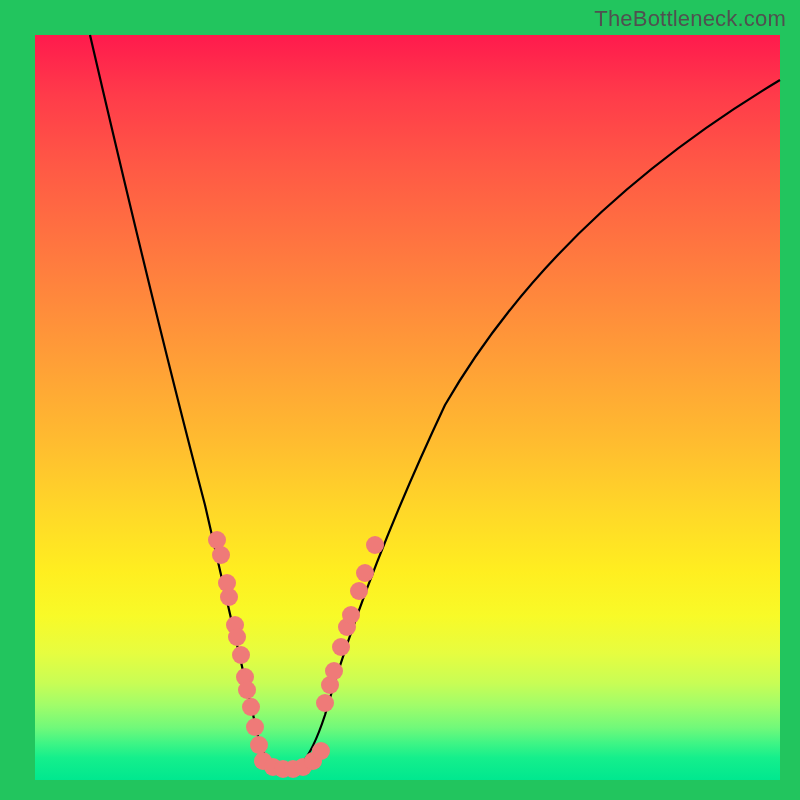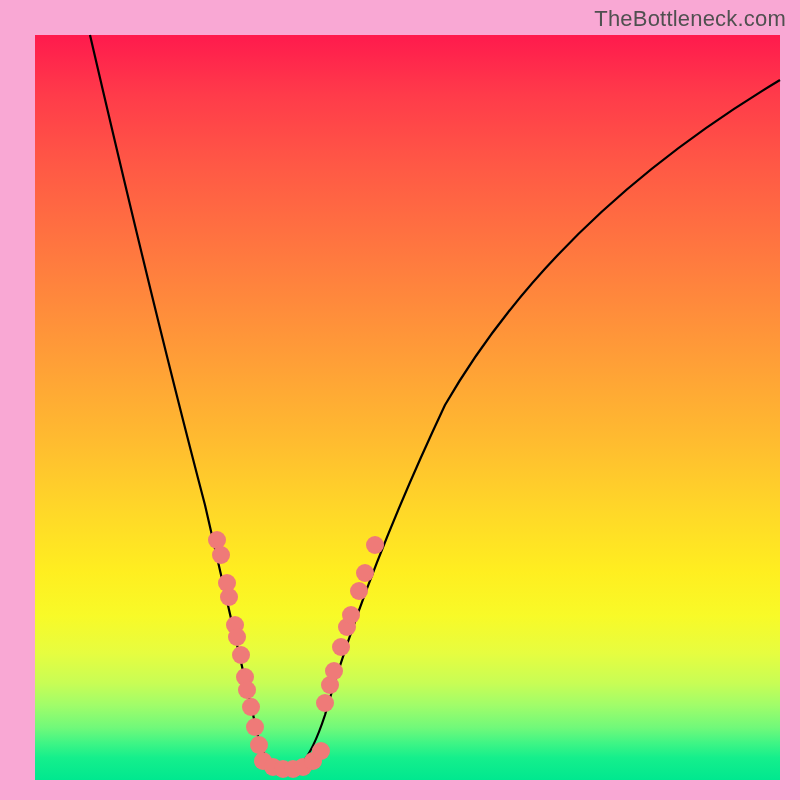--- a/index.html
+++ b/index.html
@@ -10,21 +10,21 @@
     background: #000;
     overflow: hidden;
     font-family: Arial, Helvetica, sans-serif;
   }
   .frame {
     position: absolute;
     left: 0;
     top: 0;
     width: 800px;
     height: 800px;
-    background: #f9a8d4;
+    background: #22c55e;
   }
   .plot-area {
     position: absolute;
     left: 35px;
     top: 35px;
     width: 745px;
     height: 745px;
     
     background: linear-gradient(
       to bottom,

